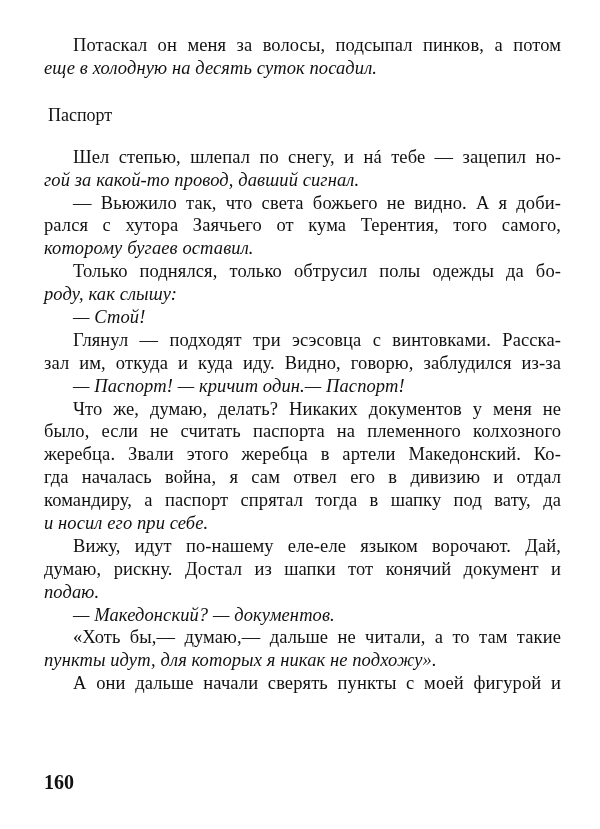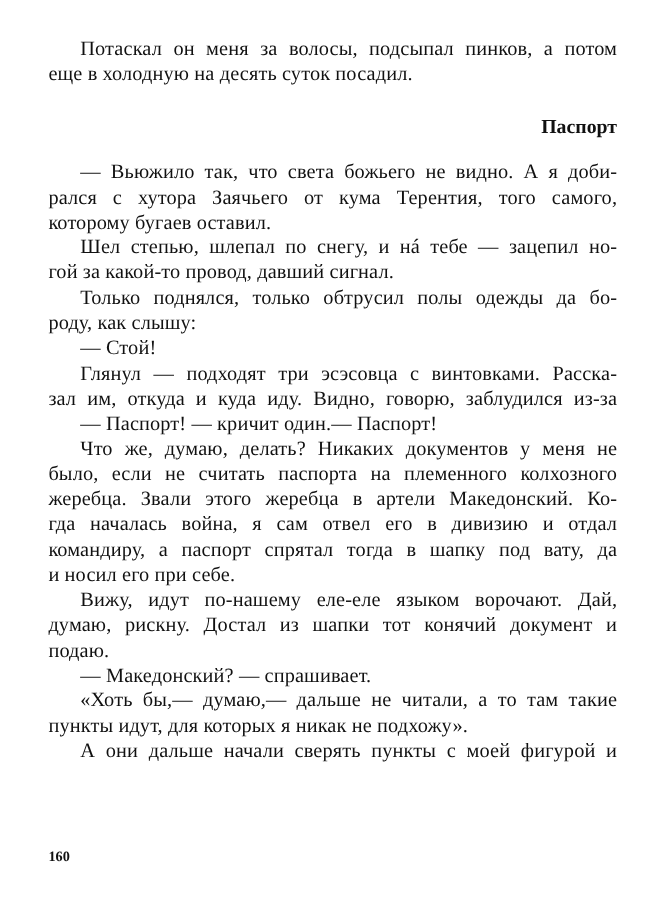--- a/index.html
+++ b/index.html
@@ -26,62 +26,63 @@
       font-size: 18.5px;
       line-height: 22.9px;
       height: 22.9px;
       white-space: nowrap;
       text-align: justify;
       text-align-last: justify;
       letter-spacing: 0.1px;
     }
     .line.last {
       text-align-last: left;
+      font-style: italic;
     }
     .line.indent {
       padding-left: 29px;
     }
     .heading {
       display: block;
-      text-align: right;
-      font-weight: bold;
+      text-align: left;
+      font-weight: normal;
       font-size: 18px;
       line-height: 22px;
       margin-top: 24px;
       margin-bottom: 20px;
       padding-left: 4px;
     }
     .page-number {
       position: absolute;
       left: 44px;
       top: 771px;
-      font-size: 13px;
+      font-size: 20px;
       font-weight: bold;
       font-family: "Liberation Serif", "DejaVu Serif", serif;
     }
   </style>
 </head>
 <body>
 
 <div class="page">
   <div>
     <span class="line indent">Потаскал он меня за волосы, подсыпал пинков, а потом</span>
     <span class="line last">еще в холодную на десять суток посадил.</span>
   </div>
 
   <span class="heading">Паспорт</span>
 
   <div>
+    <span class="line indent">Шел степью, шлепал по снегу, и нá тебе — зацепил но-</span>
+    <span class="line last">гой за какой-то провод, давший сигнал.</span>
+  </div>
+  <div>
     <span class="line indent">— Вьюжило так, что света божьего не видно. А я доби-</span>
     <span class="line">рался с хутора Заячьего от кума Терентия, того самого,</span>
     <span class="line last">которому бугаев оставил.</span>
-  </div>
-  <div>
-    <span class="line indent">Шел степью, шлепал по снегу, и нá тебе — зацепил но-</span>
-    <span class="line last">гой за какой-то провод, давший сигнал.</span>
   </div>
   <div>
     <span class="line indent">Только поднялся, только обтрусил полы одежды да бо-</span>
     <span class="line last">роду, как слышу:</span>
   </div>
   <div>
     <span class="line indent last">— Стой!</span>
   </div>
   <div>
     <span class="line indent">Глянул — подходят три эсэсовца с винтовками. Расска-</span>
@@ -97,21 +98,21 @@
     <span class="line">гда началась война, я сам отвел его в дивизию и отдал</span>
     <span class="line">командиру, а паспорт спрятал тогда в шапку под вату, да</span>
     <span class="line last">и носил его при себе.</span>
   </div>
   <div>
     <span class="line indent">Вижу, идут по-нашему еле-еле языком ворочают. Дай,</span>
     <span class="line">думаю, рискну. Достал из шапки тот конячий документ и</span>
     <span class="line last">подаю.</span>
   </div>
   <div>
-    <span class="line indent last">— Македонский? — спрашивает.</span>
+    <span class="line indent last">— Македонский? — документов.</span>
   </div>
   <div>
     <span class="line indent">«Хоть бы,— думаю,— дальше не читали, а то там такие</span>
     <span class="line last">пункты идут, для которых я никак не подхожу».</span>
   </div>
   <div>
     <span class="line indent">А они дальше начали сверять пункты с моей фигурой и</span>
 
   </div>
 </div>

